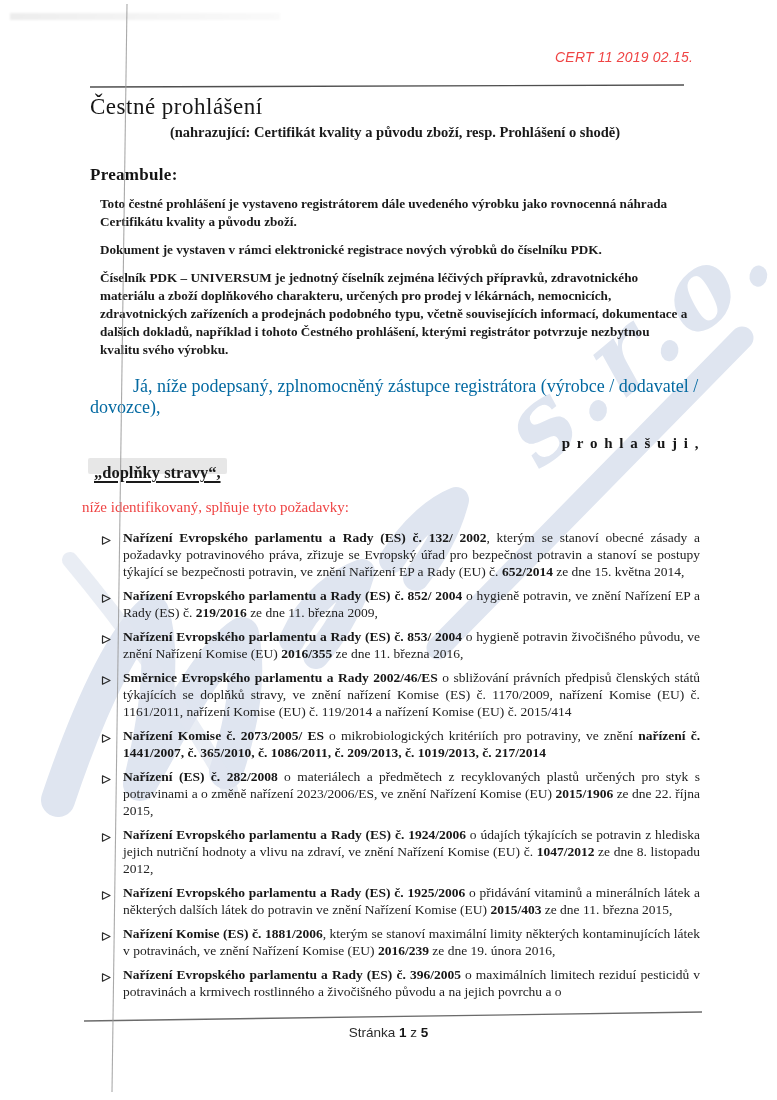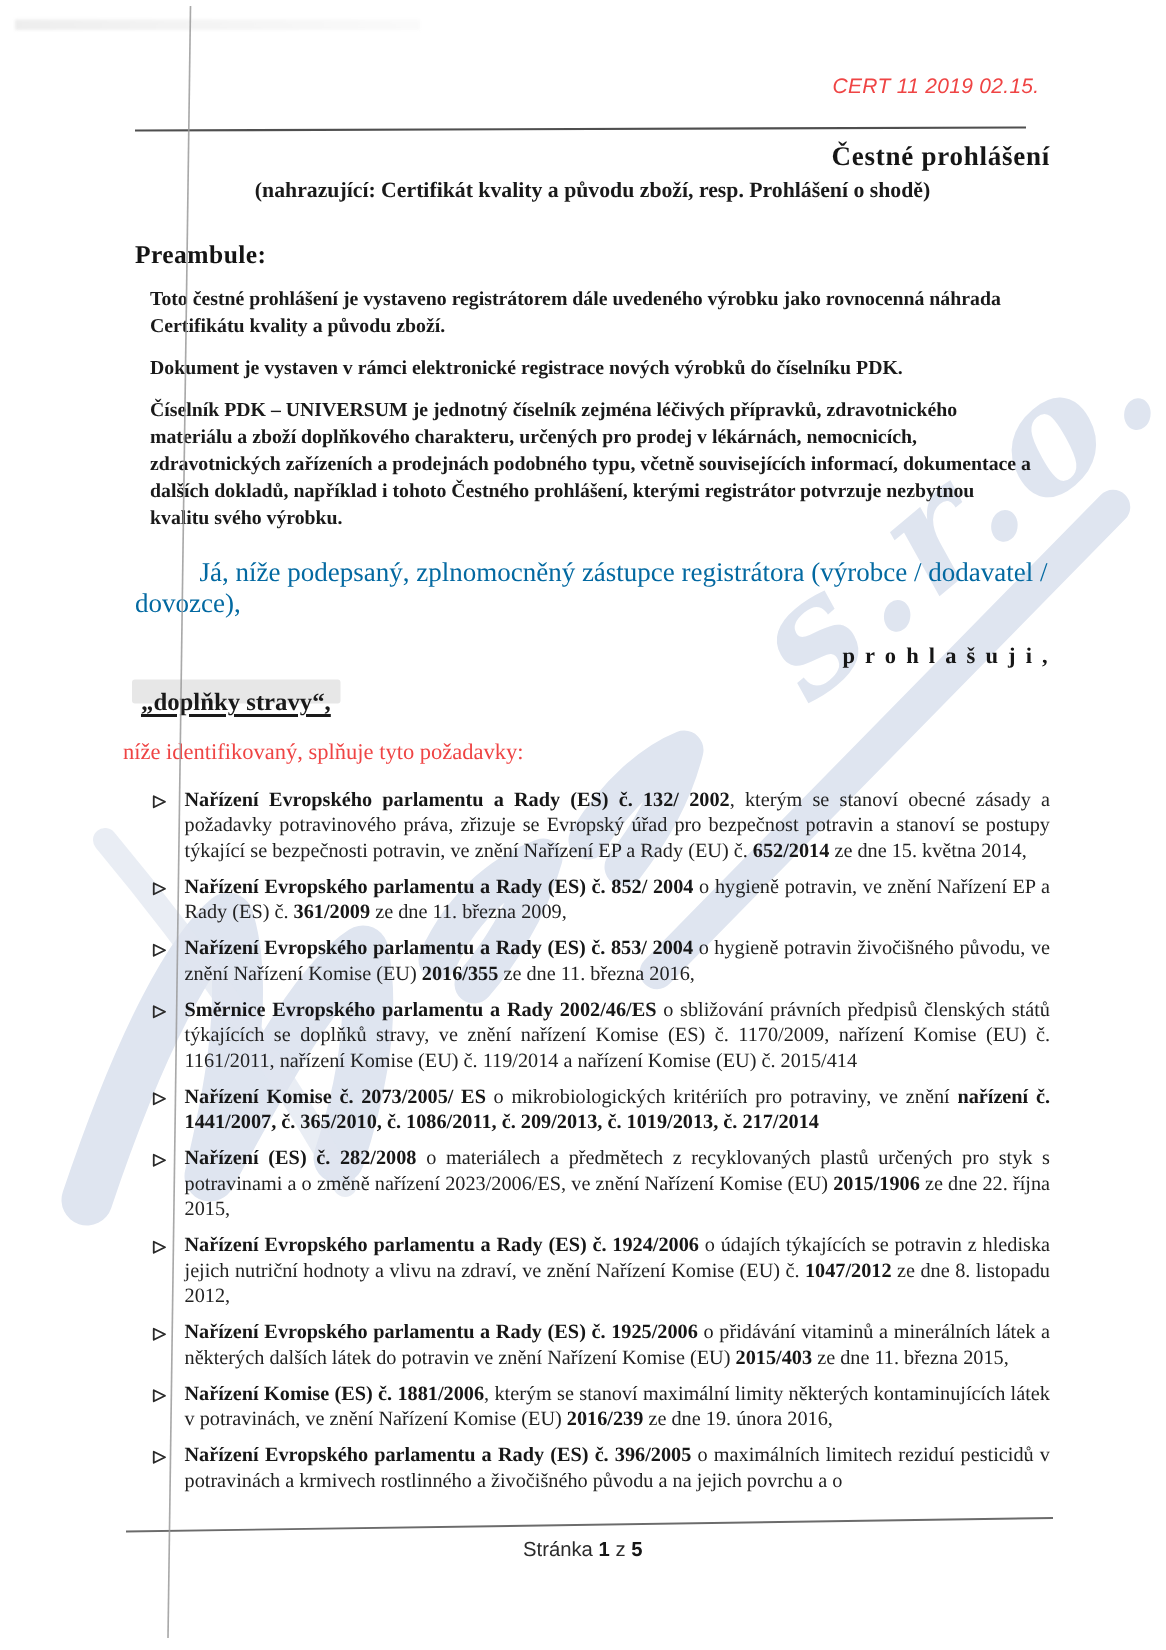--- a/index.html
+++ b/index.html
@@ -18,22 +18,22 @@
     filter:blur(1px);z-index:1;}
   
   .doc-code{
     position:absolute;top:49px;right:84px;z-index:2;
     font-family:"Liberation Sans", sans-serif;
     font-style:italic;font-size:14px;color:#ef4444;letter-spacing:.2px;
   }
   
   .content{position:absolute;left:90px;top:92px;width:610px;z-index:2;}
   .title{
-    margin:2px 0 0 0;text-align:right;
-    font-size:18px;font-weight:bold;color:#161616;letter-spacing:.5px;
+    margin:2px 0 0 0;text-align:left;
+    font-size:23px;font-weight:normal;color:#161616;letter-spacing:.5px;
   }
   .subtitle{
     margin:4px 0 0 0;text-align:center;
     font-size:14.5px;font-weight:bold;color:#1a1a1a;
   }
   .preambule-heading{
     margin:24px 0 2px 0;font-size:17px;font-weight:bold;color:#141414;letter-spacing:.3px;
   }
   .preamble p{
     margin:10px;font-size:13.2px;line-height:18px;font-weight:bold;color:#1a1a1a;
@@ -132,21 +132,21 @@
         <li>
           <span class="bullet"><svg width="11" height="11" viewBox="0 0 11 11">
               <path d="M1.5,1.8 L9,5.5 L1.5,9.2 Z" fill="none" stroke="#2a2a2a" stroke-width="1.2" stroke-linejoin="round"></path>
             </svg></span>
           <p class="req-text"><span class="b">Nařízení Evropského parlamentu a Rady (ES) č. 132/ 2002</span><span>, kterým se stanoví obecné zásady a požadavky potravinového práva, zřizuje se Evropský úřad pro bezpečnost potravin a stanoví se postupy týkající se bezpečnosti potravin, ve znění Nařízení EP a Rady (EU) č. </span><span class="b">652/2014</span><span> ze dne 15. května 2014,</span></p>
         </li>
         <li>
           <span class="bullet"><svg width="11" height="11" viewBox="0 0 11 11">
               <path d="M1.5,1.8 L9,5.5 L1.5,9.2 Z" fill="none" stroke="#2a2a2a" stroke-width="1.2" stroke-linejoin="round"></path>
             </svg></span>
-          <p class="req-text"><span class="b">Nařízení Evropského parlamentu a Rady (ES) č. 852/ 2004</span><span> o hygieně potravin, ve znění Nařízení EP a Rady (ES) č. </span><span class="b">361/2009</span><span> ze dne 11. března 2009,</span></p>
+          <p class="req-text"><span class="b">Nařízení Evropského parlamentu a Rady (ES) č. 852/ 2004</span><span> o hygieně potravin, ve znění Nařízení EP a Rady (ES) č. </span><span class="b">219/2016</span><span> ze dne 11. března 2009,</span></p>
         </li>
         <li>
           <span class="bullet"><svg width="11" height="11" viewBox="0 0 11 11">
               <path d="M1.5,1.8 L9,5.5 L1.5,9.2 Z" fill="none" stroke="#2a2a2a" stroke-width="1.2" stroke-linejoin="round"></path>
             </svg></span>
           <p class="req-text"><span class="b">Nařízení Evropského parlamentu a Rady (ES) č. 853/ 2004</span><span> o hygieně potravin živočišného původu, ve znění Nařízení Komise (EU) </span><span class="b">2016/355</span><span> ze dne 11. března 2016,</span></p>
         </li>
         <li>
           <span class="bullet"><svg width="11" height="11" viewBox="0 0 11 11">
               <path d="M1.5,1.8 L9,5.5 L1.5,9.2 Z" fill="none" stroke="#2a2a2a" stroke-width="1.2" stroke-linejoin="round"></path>

